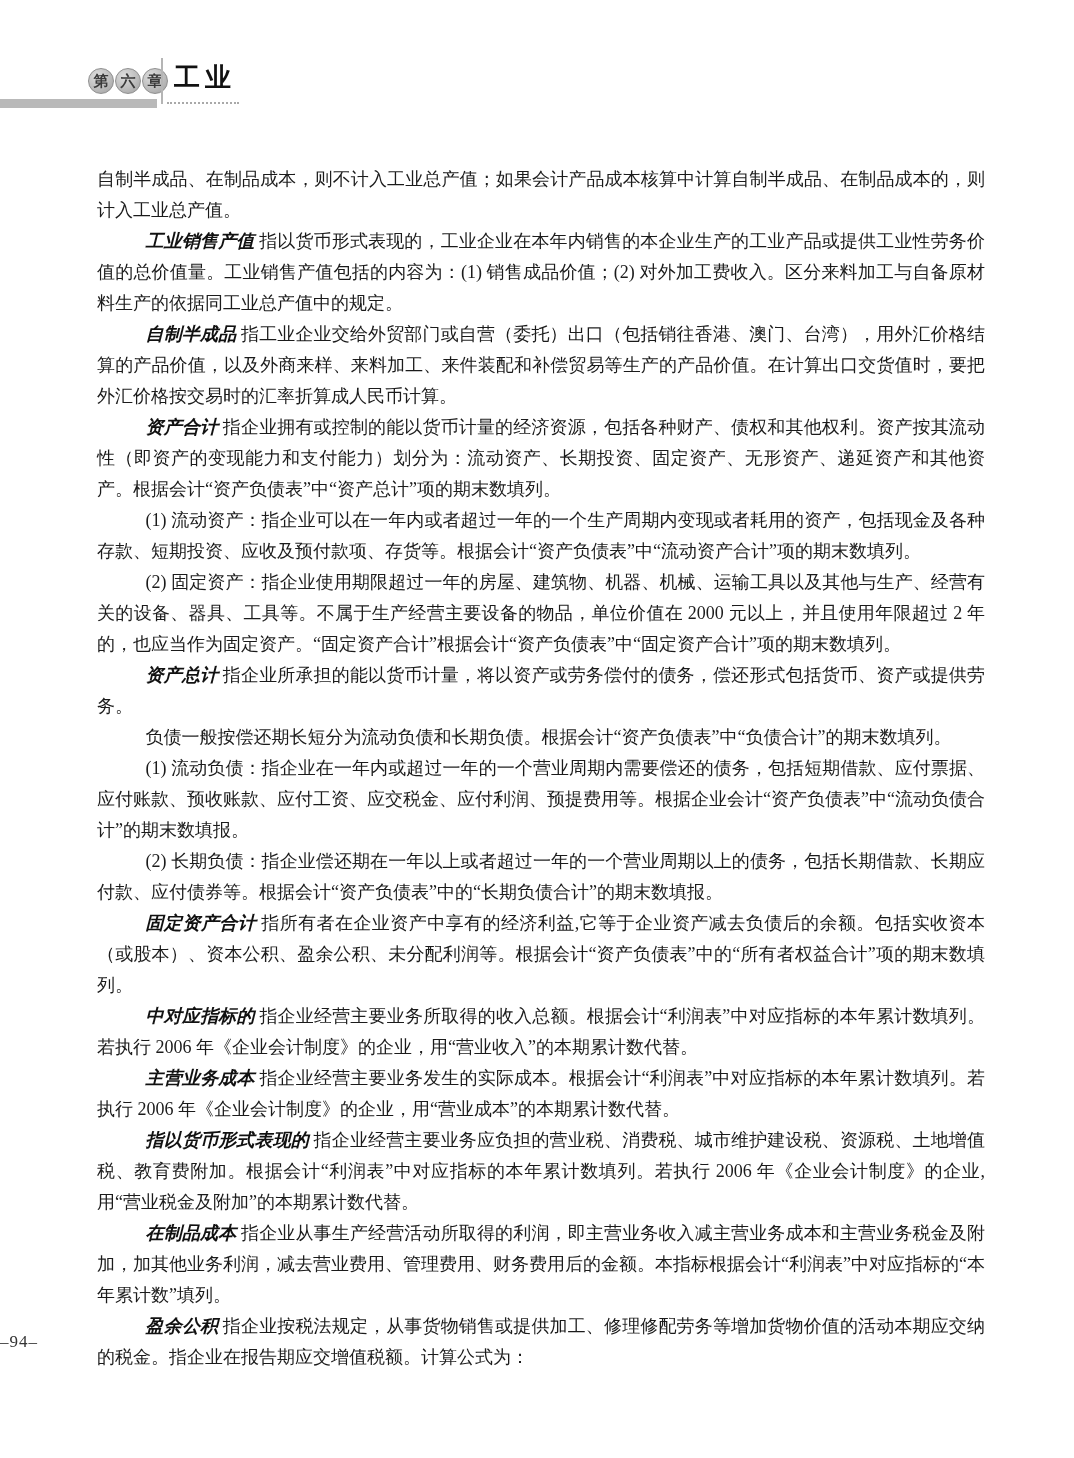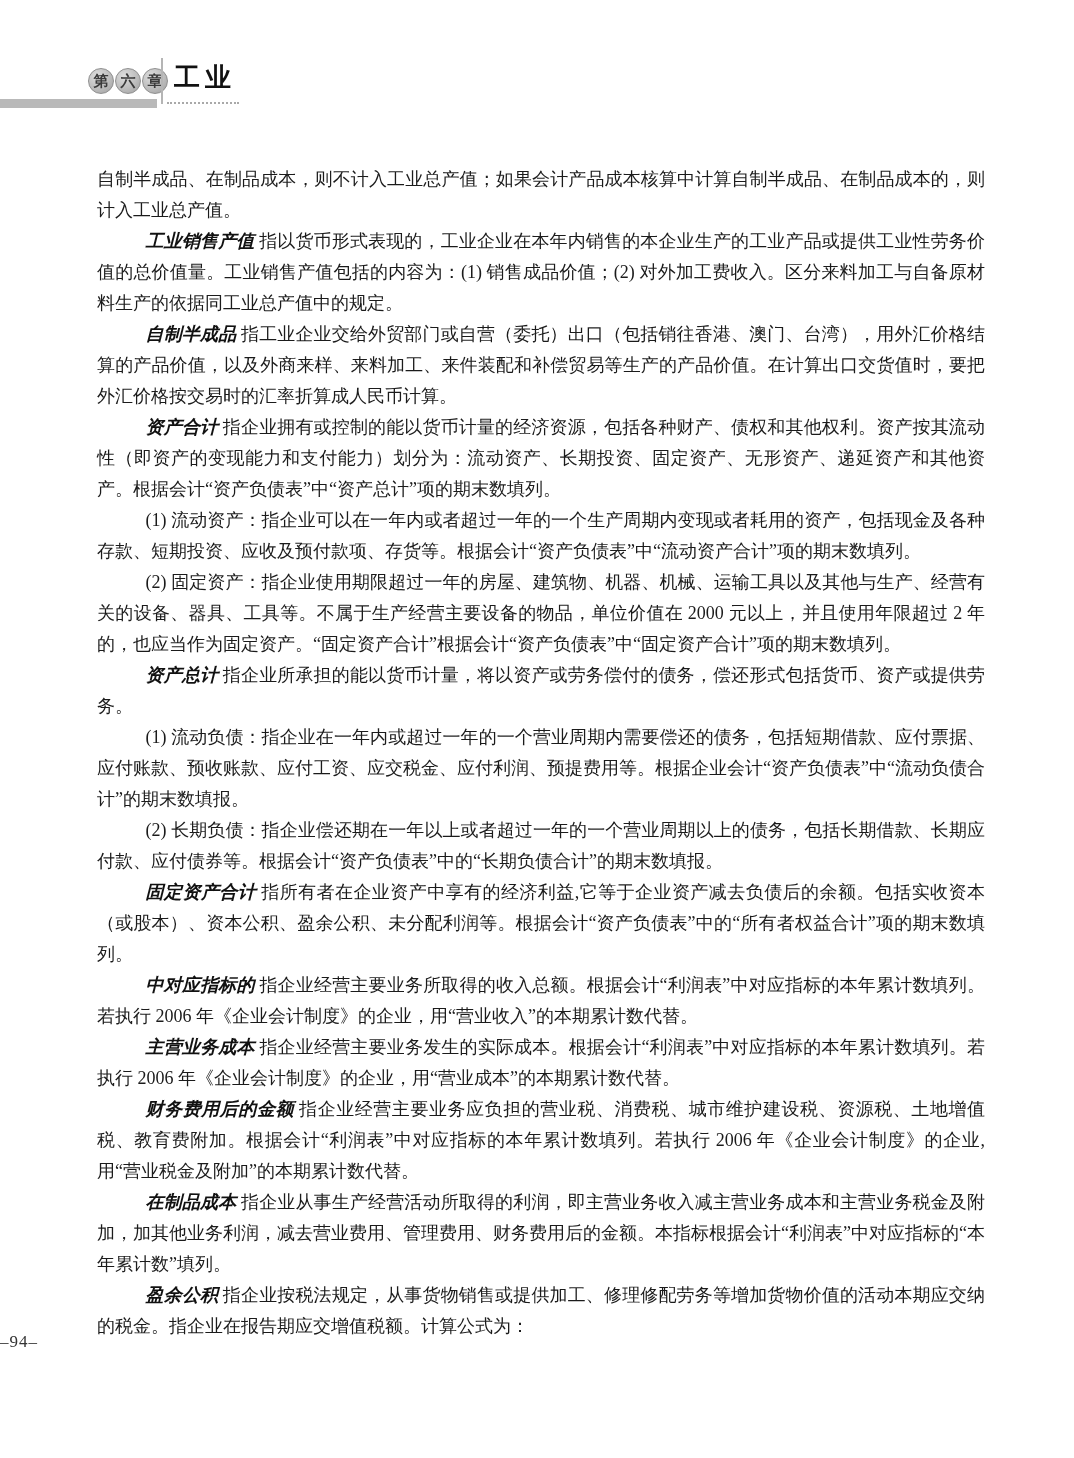--- a/index.html
+++ b/index.html
@@ -67,26 +67,27 @@
   </header>
 
   <main class="content" id="content">
       <p class="para plain">自制半成品、在制品成本，则不计入工业总产值；如果会计产品成本核算中计算自制半成品、在制品成本的，则计入工业总产值。</p>
       <p class="para term-para"><span class="term">工业销售产值</span> 指以货币形式表现的，工业企业在本年内销售的本企业生产的工业产品或提供工业性劳务价值的总价值量。工业销售产值包括的内容为：(1) 销售成品价值；(2) 对外加工费收入。区分来料加工与自备原材料生产的依据同工业总产值中的规定。</p>
       <p class="para term-para"><span class="term">自制半成品</span> 指工业企业交给外贸部门或自营（委托）出口（包括销往香港、澳门、台湾），用外汇价格结算的产品价值，以及外商来样、来料加工、来件装配和补偿贸易等生产的产品价值。在计算出口交货值时，要把外汇价格按交易时的汇率折算成人民币计算。</p>
       <p class="para term-para"><span class="term">资产合计</span> 指企业拥有或控制的能以货币计量的经济资源，包括各种财产、债权和其他权利。资产按其流动性（即资产的变现能力和支付能力）划分为：流动资产、长期投资、固定资产、无形资产、递延资产和其他资产。根据会计“资产负债表”中“资产总计”项的期末数填列。</p>
       <p class="para indent">(1) 流动资产：指企业可以在一年内或者超过一年的一个生产周期内变现或者耗用的资产，包括现金及各种存款、短期投资、应收及预付款项、存货等。根据会计“资产负债表”中“流动资产合计”项的期末数填列。</p>
       <p class="para indent">(2) 固定资产：指企业使用期限超过一年的房屋、建筑物、机器、机械、运输工具以及其他与生产、经营有关的设备、器具、工具等。不属于生产经营主要设备的物品，单位价值在 2000 元以上，并且使用年限超过 2 年的，也应当作为固定资产。“固定资产合计”根据会计“资产负债表”中“固定资产合计”项的期末数填列。</p>
       <p class="para term-para"><span class="term">资产总计</span> 指企业所承担的能以货币计量，将以资产或劳务偿付的债务，偿还形式包括货币、资产或提供劳务。</p>
+      <p class="para indent">负债一般按偿还期长短分为流动负债和长期负债。根据会计“资产负债表”中“负债合计”的期末数填列。</p>
       <p class="para indent">(1) 流动负债：指企业在一年内或超过一年的一个营业周期内需要偿还的债务，包括短期借款、应付票据、应付账款、预收账款、应付工资、应交税金、应付利润、预提费用等。根据企业会计“资产负债表”中“流动负债合计”的期末数填报。</p>
       <p class="para indent">(2) 长期负债：指企业偿还期在一年以上或者超过一年的一个营业周期以上的债务，包括长期借款、长期应付款、应付债券等。根据会计“资产负债表”中的“长期负债合计”的期末数填报。</p>
       <p class="para term-para"><span class="term">固定资产合计</span> 指所有者在企业资产中享有的经济利益,它等于企业资产减去负债后的余额。包括实收资本（或股本）、资本公积、盈余公积、未分配利润等。根据会计“资产负债表”中的“所有者权益合计”项的期末数填列。</p>
       <p class="para term-para"><span class="term">中对应指标的</span> 指企业经营主要业务所取得的收入总额。根据会计“利润表”中对应指标的本年累计数填列。若执行 2006 年《企业会计制度》的企业，用“营业收入”的本期累计数代替。</p>
       <p class="para term-para"><span class="term">主营业务成本</span> 指企业经营主要业务发生的实际成本。根据会计“利润表”中对应指标的本年累计数填列。若执行 2006 年《企业会计制度》的企业，用“营业成本”的本期累计数代替。</p>
-      <p class="para term-para"><span class="term">财务费用后的金额</span> 指企业经营主要业务应负担的营业税、消费税、城市维护建设税、资源税、土地增值税、教育费附加。根据会计“利润表”中对应指标的本年累计数填列。若执行 2006 年《企业会计制度》的企业,用“营业税金及附加”的本期累计数代替。</p>
+      <p class="para term-para"><span class="term">指以货币形式表现的</span> 指企业经营主要业务应负担的营业税、消费税、城市维护建设税、资源税、土地增值税、教育费附加。根据会计“利润表”中对应指标的本年累计数填列。若执行 2006 年《企业会计制度》的企业,用“营业税金及附加”的本期累计数代替。</p>
       <p class="para term-para"><span class="term">在制品成本</span> 指企业从事生产经营活动所取得的利润，即主营业务收入减主营业务成本和主营业务税金及附加，加其他业务利润，减去营业费用、管理费用、财务费用后的金额。本指标根据会计“利润表”中对应指标的“本年累计数”填列。</p>
       <p class="para term-para"><span class="term">盈余公积</span> 指企业按税法规定，从事货物销售或提供加工、修理修配劳务等增加货物价值的活动本期应交纳的税金。指企业在报告期应交增值税额。计算公式为：</p>
     </main>
 
   <footer class="page-footer">
     <span class="page-number">–94–</span>
   </footer>
 
 </div>
 

